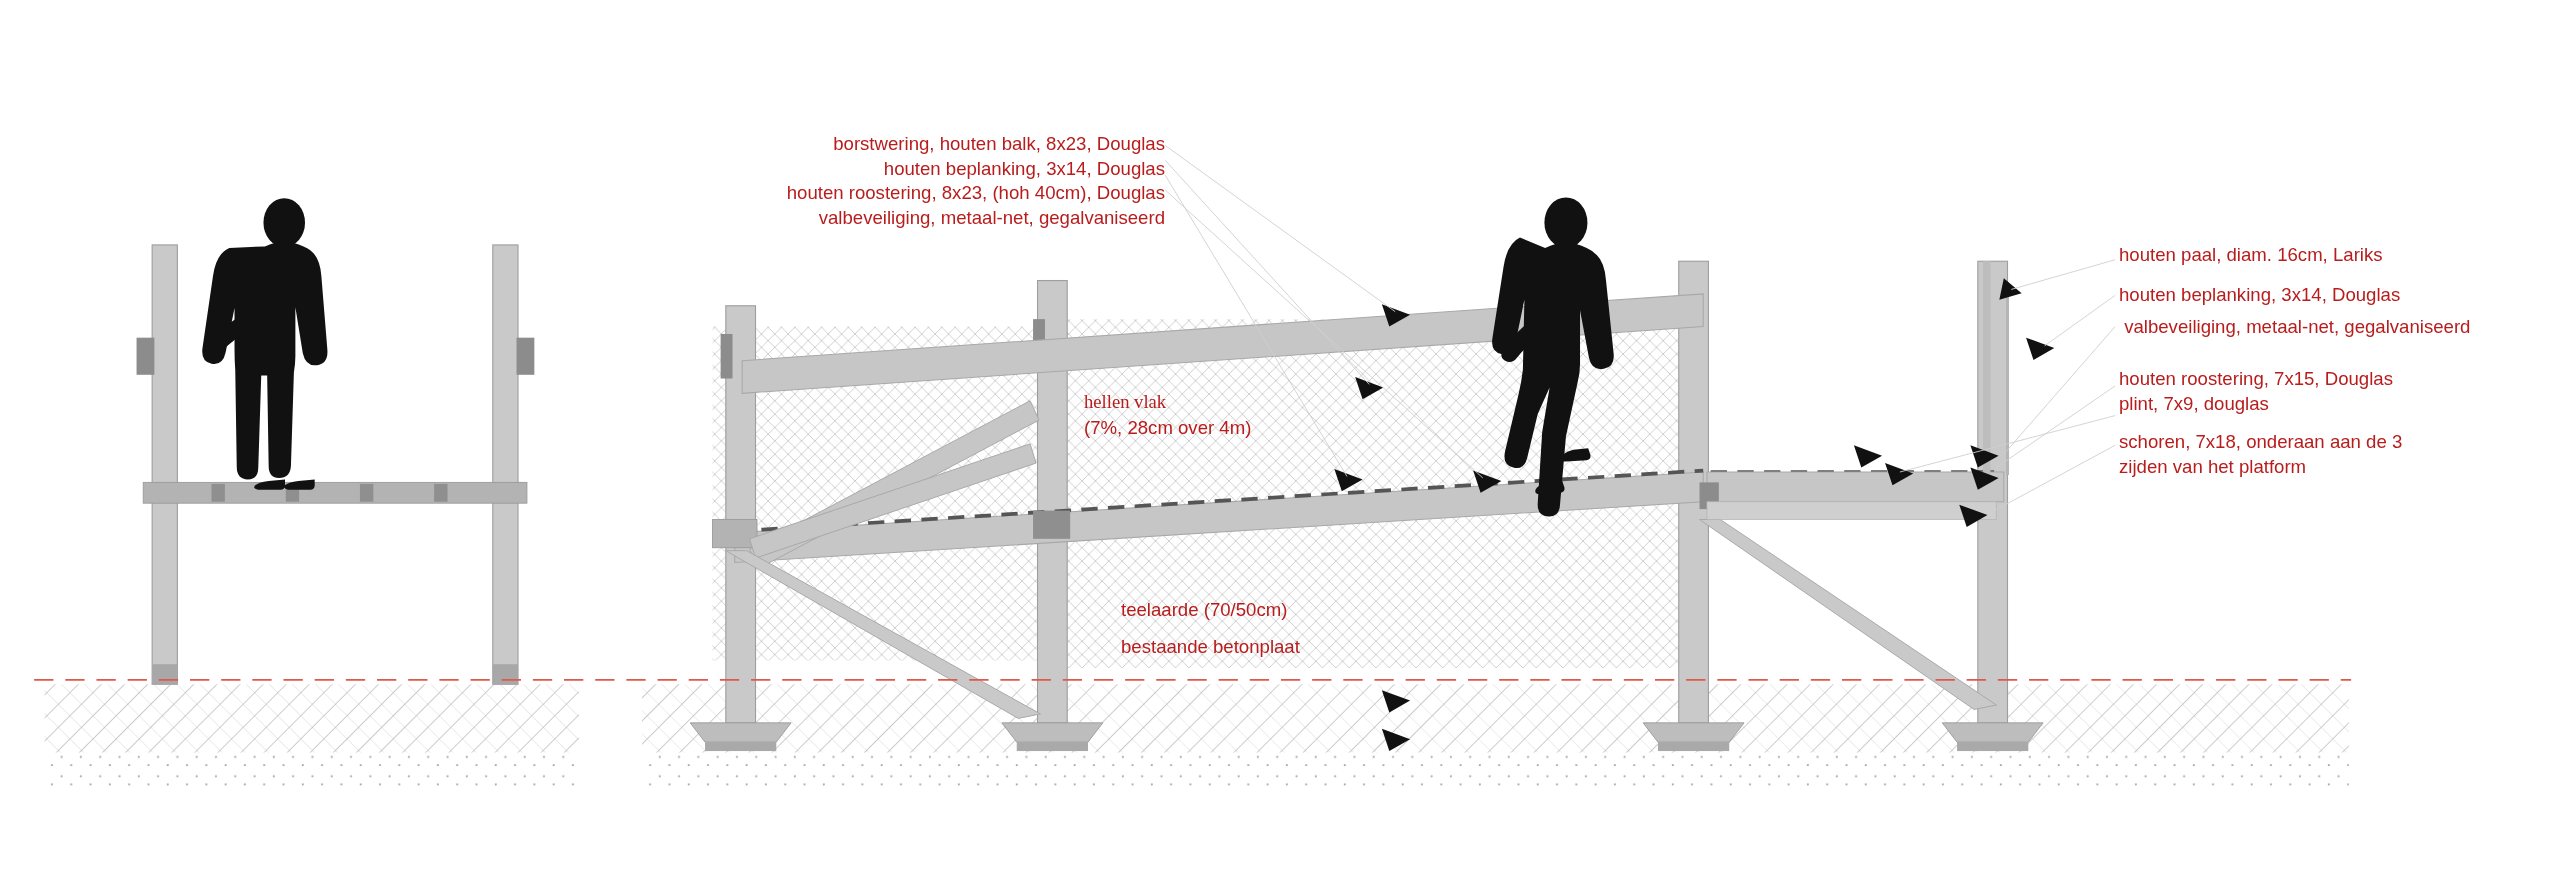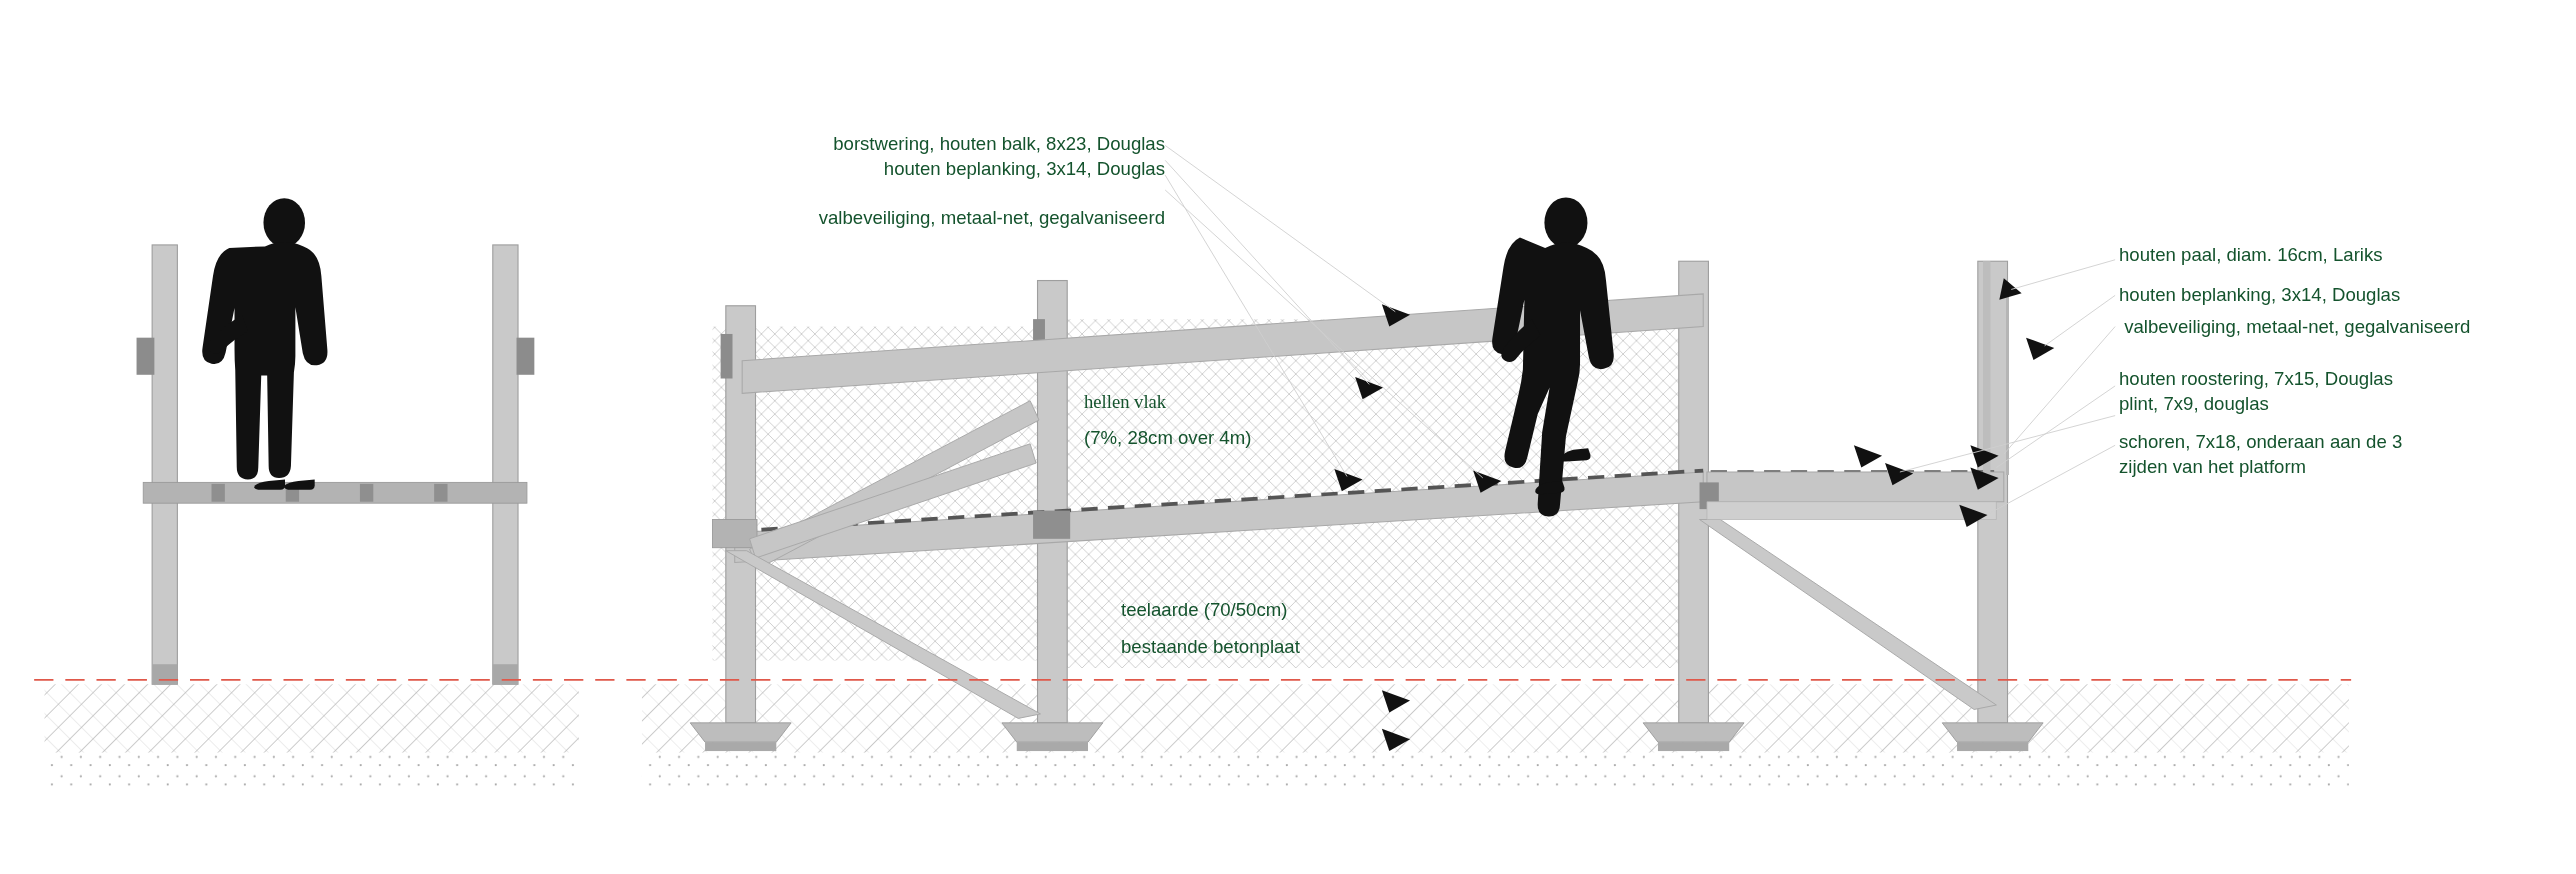--- a/index.html
+++ b/index.html
@@ -15,21 +15,21 @@
     width: 2576px;
     height: 875px;
     background: #ffffff;
     overflow: hidden;
   }
   .label {
     position: absolute;
     font-family: "Liberation Sans", sans-serif;
     font-size: 18.6px;
     line-height: 24.5px;
-    color: #14532d;
+    color: #b91c1c;
     white-space: pre;
   }
   .label.right {
     text-align: right;
   }
   .label.left {
     text-align: left;
   }
   svg.drawing {
     position: absolute;
@@ -190,24 +190,25 @@
         <path d="M2850,560 L2560,636"></path>
         <path d="M2850,600 L2680,692"></path>
       </g>
 
       <line x1="46" y1="916" x2="3168" y2="916" stroke="#e0584a" stroke-width="2.4" stroke-dasharray="26 16"></line>
     </g>
   </svg>
 
   <div class="label right" style="left:668px; top:132px; width:497px;">borstwering, houten balk, 8x23, Douglas</div>
   <div class="label right" style="left:668px; top:157px; width:497px;">houten beplanking, 3x14, Douglas</div>
+  <div class="label right" style="left:668px; top:181px; width:497px;">houten roostering, 8x23, (hoh 40cm), Douglas</div>
   <div class="label right" style="left:668px; top:206px; width:497px;">valbeveiliging, metaal-net, gegalvaniseerd</div>
 
   <div class="label left" style="left:1084px; top:390px; width:312px;font-family:Liberation Serif, serif;">hellen vlak</div>
-  <div class="label left" style="left:1084px; top:426px; width:312px;">(7%, 28cm over 4m)</div>
+  <div class="label left" style="left:1084px; top:416px; width:312px;">(7%, 28cm over 4m)</div>
 
   <div class="label left" style="left:1121px; top:598px; width:349px;">teelaarde (70/50cm)</div>
   <div class="label left" style="left:1121px; top:623px; width:349px;margin-top:12px;">bestaande betonplaat</div>
 
   <div class="label left" style="left:2119px; top:243px; width:460px;">houten paal, diam. 16cm, Lariks</div>
   <div class="label left" style="left:2119px; top:283px; width:460px;">houten beplanking, 3x14, Douglas</div>
   <div class="label left" style="left:2119px; top:315px; width:460px;"> valbeveiliging, metaal-net, gegalvaniseerd</div>
   <div class="label left" style="left:2119px; top:367px; width:460px;">houten roostering, 7x15, Douglas</div>
   <div class="label left" style="left:2119px; top:392px; width:460px;">plint, 7x9, douglas</div>
   <div class="label left" style="left:2119px; top:430px; width:460px;">schoren, 7x18, onderaan aan de 3</div>

